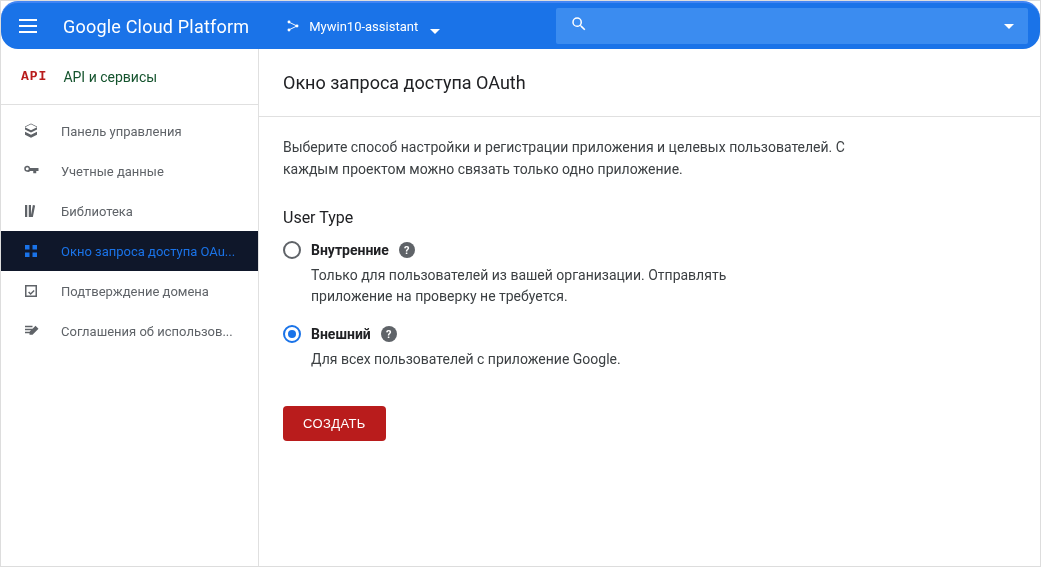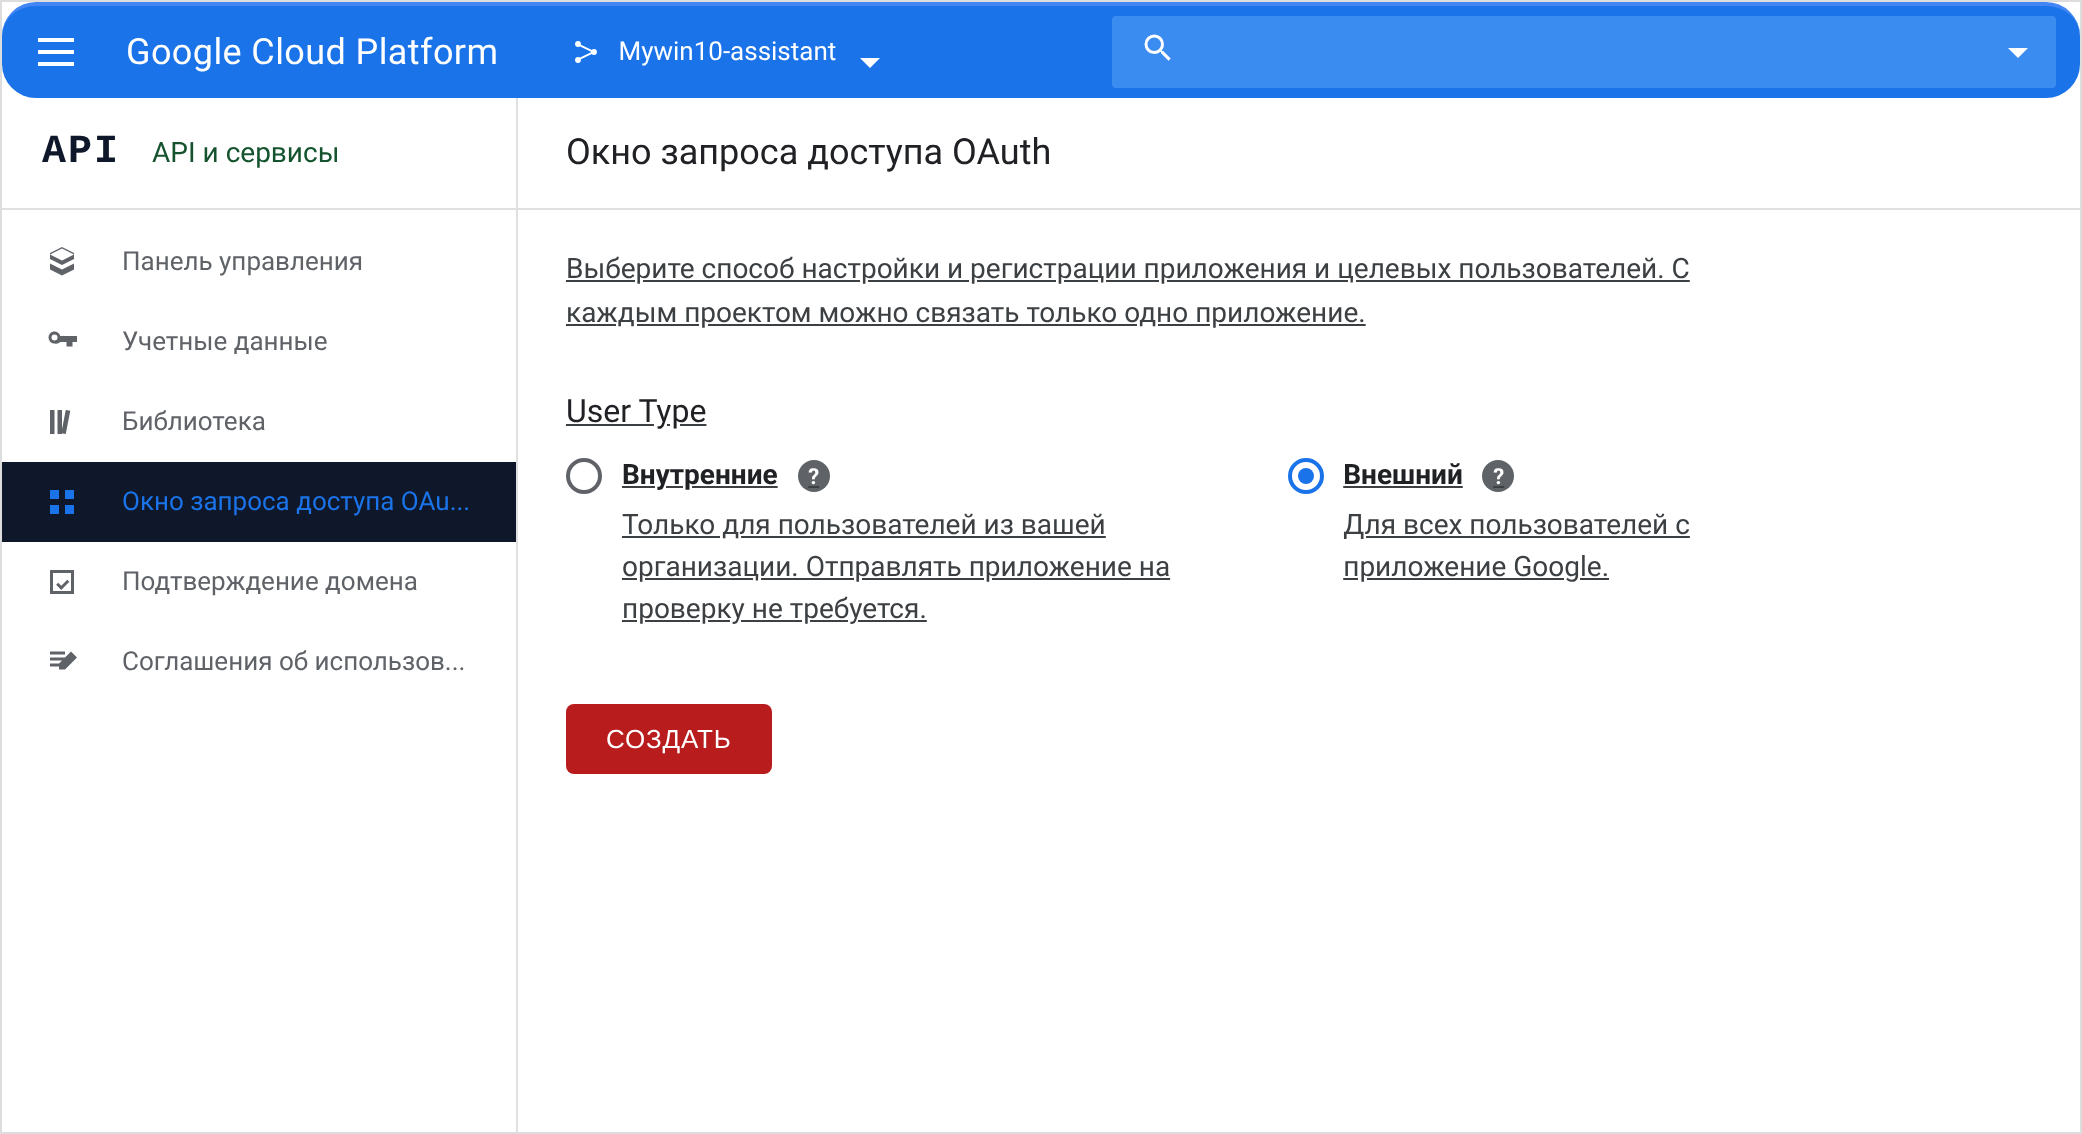--- a/index.html
+++ b/index.html
@@ -55,47 +55,47 @@
     width: 258px;
     border-right: 1px solid #e0e0e0;
     display: flex; flex-direction: column;
   }
   .sidebar-header {
     display: flex; align-items: center; gap: 16px;
     padding: 16px 20px 16px 20px;
     border-bottom: 1px solid #e0e0e0;
     height: 56px;
   }
-  .api-badge { font-family: "Courier New", monospace; font-weight: 700; font-size: 20px; color: #0f172a; letter-spacing: 1px; }
+  .api-badge { font-family: "Courier New", monospace; font-weight: 700; font-size: 13px; color: #b91c1c; letter-spacing: 1px; }
   .sidebar-title { font-size: 14px; color: #14532d; }
   .nav { padding-top: 6px; }
   .nav-item {
     display: flex; align-items: center; gap: 20px;
     padding: 10px 18px 10px 20px;
     font-size: 13px; color: #5f6368; cursor: pointer;
     white-space: nowrap; overflow: hidden; text-overflow: ellipsis;
     height: 40px;
   }
   .nav-item .nav-icon { width: 20px; height: 20px; flex: 0 0 20px; display: flex; align-items: center; justify-content: center; color: #5f6368; }
   .nav-item.active { color: #1a73e8; background: #0f172a; }
   .nav-item.active .nav-icon { color: #1a73e8; }
   .nav-label { overflow: hidden; text-overflow: ellipsis; }
 
   
   .main { flex: 1; display: flex; flex-direction: column; }
   .main-header {
-    height: 56px; display: flex; align-items: center;
+    height: 68px; display: flex; align-items: center;
     padding: 0 24px; border-bottom: 1px solid #e0e0e0;
     font-size: 18px; color: #202124;
   }
-  .main-body { padding: 20px 24px; max-width: 640px; text-decoration: underline; }
+  .main-body { padding: 20px 24px; max-width: 640px; }
   .intro { font-size: 14px; line-height: 1.55; color: #3c4043; margin-bottom: 28px; }
   .section-title { font-size: 16px; color: #202124; margin-bottom: 14px; }
 
-  .radio-group { display: flex; gap: 18px; }
+  .radio-group { display: flex; flex-direction: column; gap: 18px; }
   .radio-row { display: flex; align-items: center; gap: 10px; }
   .radio-outer {
     width: 18px; height: 18px; border-radius: 50%;
     border: 2px solid #5f6368; position: relative; flex: 0 0 18px;
     cursor: pointer; background: #fff;
   }
   .radio-outer.checked { border-color: #1a73e8; }
   .radio-outer.checked::after {
     content: ""; position: absolute; inset: 3px; border-radius: 50%; background: #1a73e8;
   }

